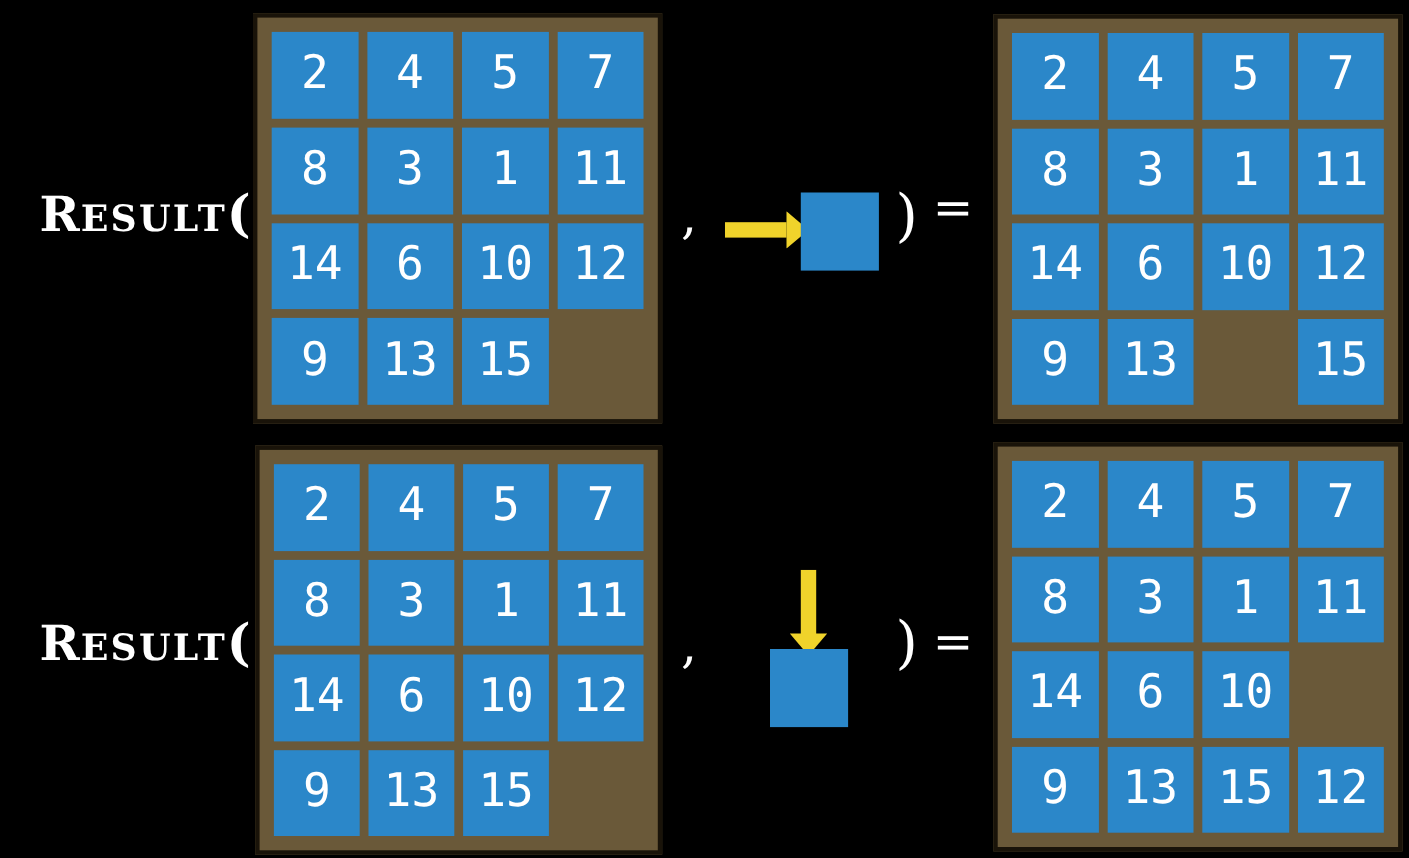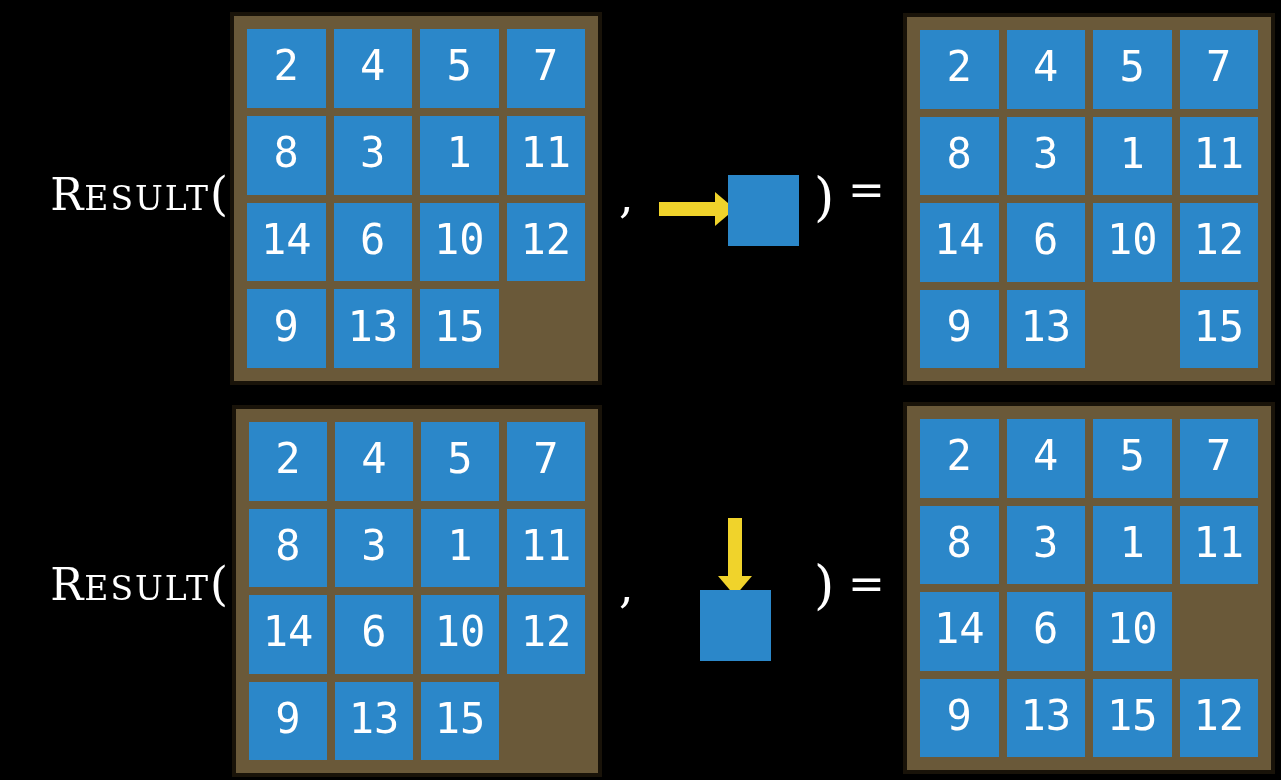--- a/index.html
+++ b/index.html
@@ -45,20 +45,21 @@
 
   
   .fn-label {
     position: absolute;
     left: 28px;
     width: 200px;
     text-align: right;
     color: var(--white);
     line-height: 1;
     white-space: nowrap;
+    font-weight: bold;
   }
   .lbl1 { top: 171px; }
   .lbl2 { top: 561px; }
   .lbl-big   { font-size: 44px; letter-spacing: 1px; }
   .lbl-small { font-size: 33px; letter-spacing: 2px; }
   .lbl-paren { font-size: 46px; }
 
   .punct {
     position: absolute;
     color: var(--white);

